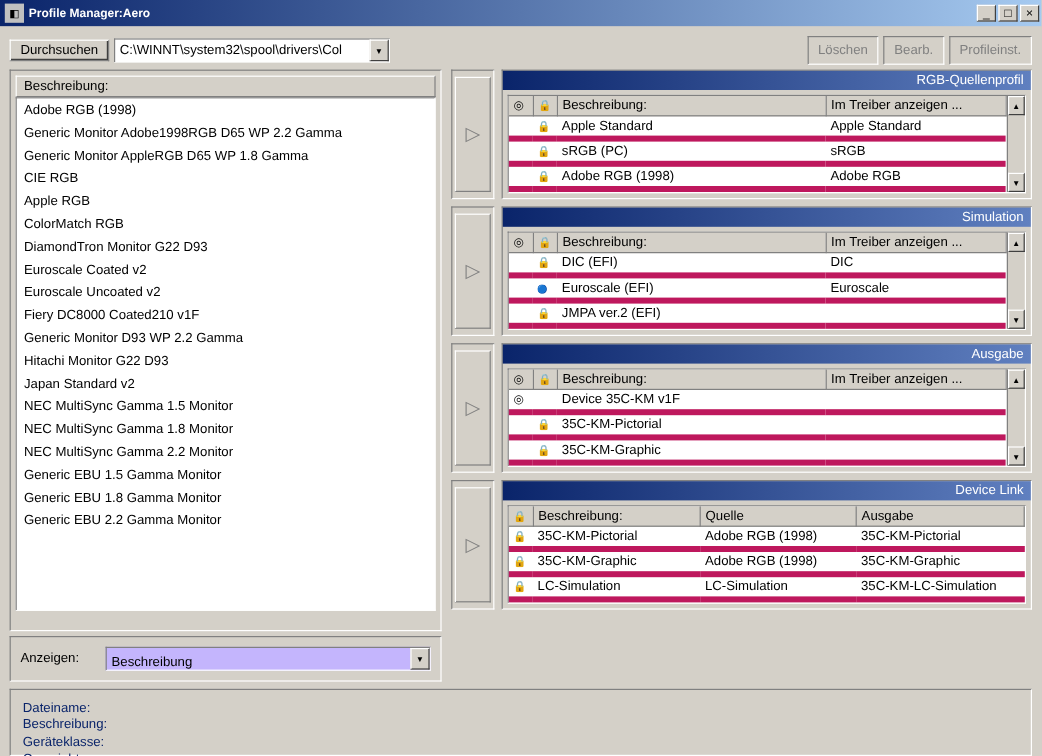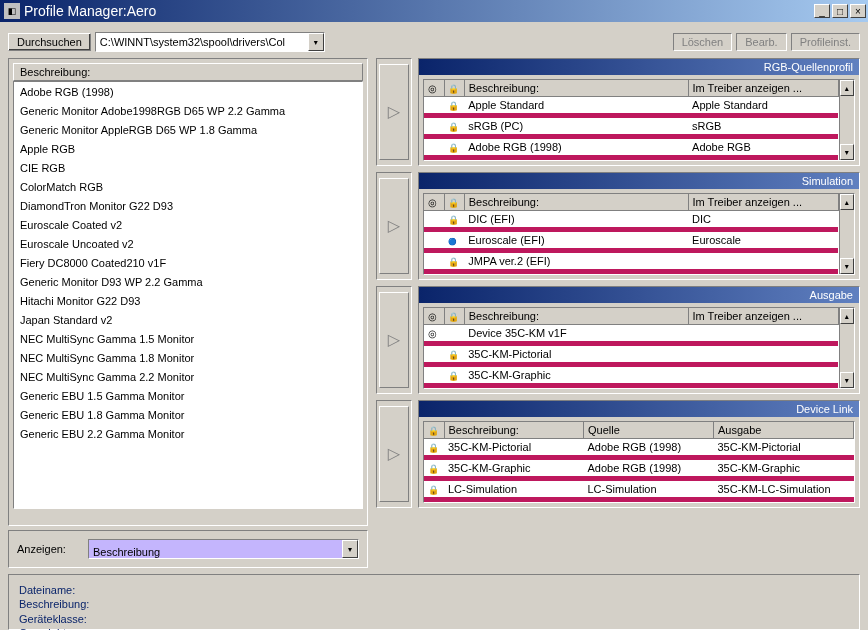--- a/index.html
+++ b/index.html
@@ -1,28 +1,28 @@
 <!DOCTYPE html>
 <html><head>
 <meta charset="utf-8">
 <style>
   * { box-sizing: border-box; margin: 0; padding: 0; }
   body { font-family: Tahoma, Arial, sans-serif; font-size: 11px; background: #d4d0c8; width: 868px; height: 630px; overflow: hidden; color: #000; }
   
   .titlebar { height: 22px; background: linear-gradient(to right, #0a246a, #a6caf0); display: flex; align-items: center; color: #fff; padding: 0 2px 0 4px; }
   .titlebar .icon { width: 16px; height: 16px; background: #c0c0c0; margin-right: 4px; display:flex;align-items:center;justify-content:center;font-size:9px;color:#000;}
-  .titlebar .title { flex: 1; font-weight: normal; font-size: 14px; }
+  .titlebar .title { flex: 1; font-weight: bold; font-size: 10px; }
   .titlebar .winbtn { width: 16px; height: 14px; background: #d4d0c8; border: 1px solid #fff; border-right-color:#404040; border-bottom-color:#404040; margin-left: 2px; display:flex;align-items:center;justify-content:center; font-family: Arial; font-size:10px; color:#000;}
   
   .appbody { position: absolute; top: 22px; left: 0; right: 0; bottom: 0; padding: 8px; background:#d4d0c8;}
   
   .btn { background: #d4d0c8; border: 1px solid #fff; border-right-color:#808080; border-bottom-color:#808080; box-shadow: inset -1px -1px 0 #404040; padding: 2px 8px; font-size:11px; }
   .btn[disabled] { color:#808080; box-shadow:none; border:1px solid #808080; border-right-color:#fff; border-bottom-color:#fff;}
   
-  .toprow { display:flex; align-items:center; margin-bottom:4px; height:24px;gap:48px;}
+  .toprow { display:flex; margin-bottom:4px; height:24px;gap:48px;}
   .toprow-left { display:flex; align-items:center;}
   .path-input { width: 230px; height:20px; border:1px solid #808080; border-right-color:#fff; border-bottom-color:#fff; background:#fff; padding:0 4px; display:flex; align-items:center; margin-left:4px; position:relative;}
   .path-drop { position:absolute; right:0; top:0; width:16px; height:18px; background:#d4d0c8; border:1px solid #fff; border-right-color:#404040; border-bottom-color:#404040; display:flex;align-items:center;justify-content:center;}
   .path-drop::after{content:"▾"; font-size:8px;}
   .toprow-right { margin-left:auto; display:flex; gap:4px;}
   
   .main { display:flex; height: 510px; }
   .left-panel { width: 360px; display:flex; flex-direction:column; gap:4px;}
   .panel-box { border:1px solid #808080; border-right-color:#fff; border-bottom-color:#fff; padding:6px; background:#d4d0c8; }
   
@@ -88,22 +88,22 @@
   </div>
 
   <div class="main">
     <div class="left-panel">
       <div class="panel-box" style="flex:1; display:flex; flex-direction:column; padding:4px;">
         <div class="listhead">Beschreibung:</div>
         <div class="listbox" id="leftlist">
             <div class="row">Adobe RGB (1998)</div>
             <div class="row">Generic Monitor Adobe1998RGB D65 WP 2.2 Gamma</div>
             <div class="row">Generic Monitor AppleRGB D65 WP 1.8 Gamma</div>
+            <div class="row">CIE RGB</div>
             <div class="row">Apple RGB</div>
-            <div class="row">CIE RGB</div>
             <div class="row">ColorMatch RGB</div>
             <div class="row">DiamondTron Monitor G22 D93</div>
             <div class="row">Euroscale Coated v2</div>
             <div class="row">Euroscale Uncoated v2</div>
             <div class="row">Fiery DC8000 Coated210 v1F</div>
             <div class="row">Generic Monitor D93 WP 2.2 Gamma</div>
             <div class="row">Hitachi Monitor G22 D93</div>
             <div class="row">Japan Standard v2</div>
             <div class="row">NEC MultiSync Gamma 1.5 Monitor</div>
             <div class="row">NEC MultiSync Gamma 1.8 Monitor</div>

